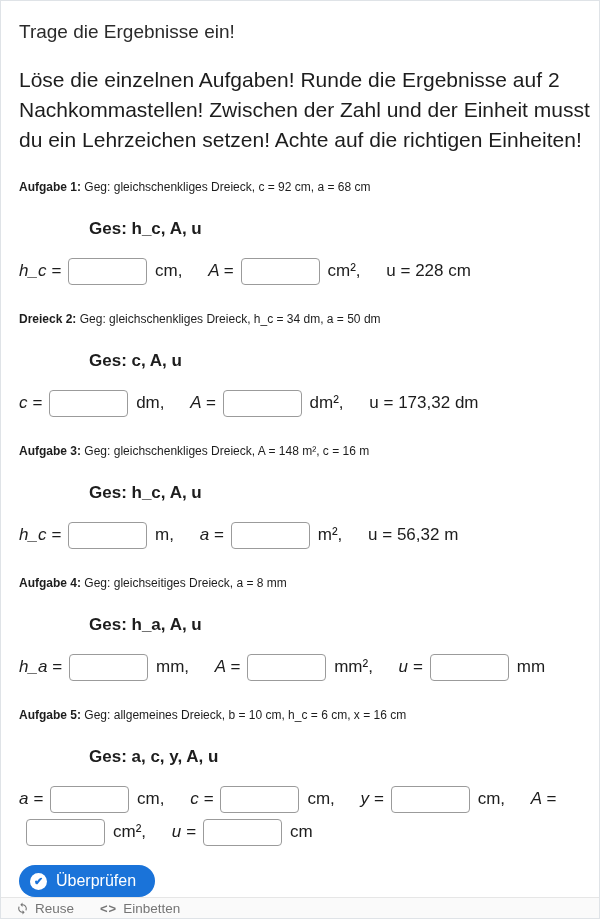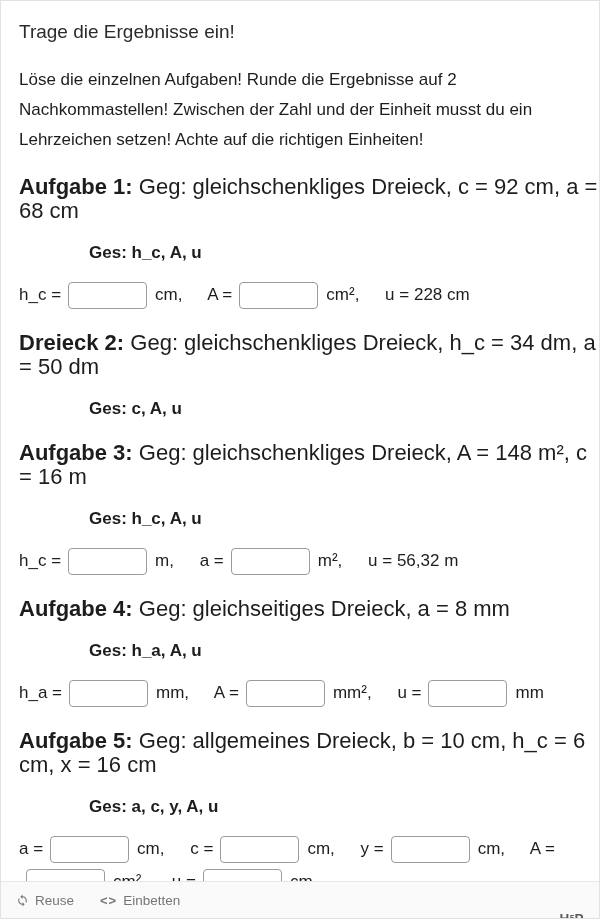--- a/index.html
+++ b/index.html
@@ -21,44 +21,44 @@
 
   .page-title {
     font-size: 19px;
     font-weight: 400;
     color: #2b2b2b;
     margin: 4px 0 0 0;
     line-height: 26px;
   }
   .instructions {
     margin: 20px 0 0 0;
-    font-size: 17px;
+    font-size: 21px;
     line-height: 30px;
     color: #1d1d1d;
   }
 
   .task-heading {
     margin: 20px 0 0 0;
-    font-size: 22px;
+    font-size: 12px;
     line-height: 24px;
   }
   .task-heading .task-label { font-weight: 700; }
   .task-ges {
     margin: 18px 0 0 0;
     padding-left: 70px;
     font-size: 17px;
     line-height: 24px;
     font-weight: bold;
   }
   .task-fields {
     margin: 13px 0 0 0;
     font-size: 17px;
     line-height: 33px;
   }
-  .field-label { white-space: nowrap; }
+  .field-label { white-space: nowrap; font-style: italic; }
   .answer-input {
     width: 79px;
     height: 27px;
     border: 1px solid #9b9b9b;
     border-radius: 4px;
     background: #fff;
     margin: 0 8px 0 7px;
     vertical-align: middle;
     font-family: "Liberation Sans", sans-serif;
     font-size: 15px;
@@ -93,21 +93,21 @@
     align-items: center;
     justify-content: center;
     font-size: 11px;
     font-weight: 700;
     line-height: 1;
   }
 
   .h5p-footer {
     position: absolute;
     left: 0; right: 0; bottom: 0;
-    height: 37px;
+    height: 21px;
     background: #fafafa;
     border-top: 1px solid #e6e6e6;
     display: flex;
     align-items: center;
     padding: 0 15px;
   }
   .footer-action {
     display: inline-flex;
     align-items: center;
     gap: 6px;
@@ -164,20 +164,25 @@
         <span>u = 228 cm</span>
       </p>
     </div>
 
     <div>
       <p class="task-heading">
         <span class="task-label">Dreieck 2:</span>
         <span>Geg: gleichschenkliges Dreieck, h_c = 34 dm, a = 50 dm</span>
       </p>
       <p class="task-ges">Ges: c, A, u</p>
+      <p class="task-fields">
+        <span class="field-label">c =</span><input class="answer-input" type="text" style=""><span class="unit">dm,</span>
+        <span class="field-label">A =</span><input class="answer-input" type="text" style=""><span class="unit">dm²,</span>
+        <span>u = 173,32 dm</span>
+      </p>
     </div>
 
     <div>
       <p class="task-heading">
         <span class="task-label">Aufgabe 3:</span>
         <span>Geg: gleichschenkliges Dreieck, A = 148 m², c = 16 m</span>
       </p>
       <p class="task-ges">Ges: h_c, A, u</p>
       <p class="task-fields">
         <span class="field-label">h_c =</span><input class="answer-input" type="text" style=""><span class="unit">m,</span>

